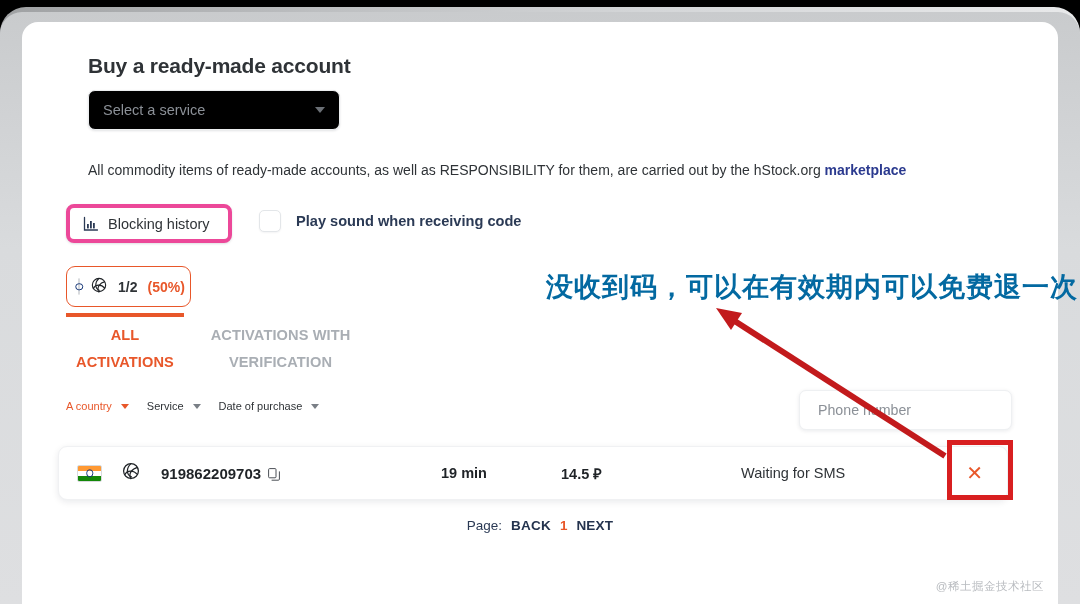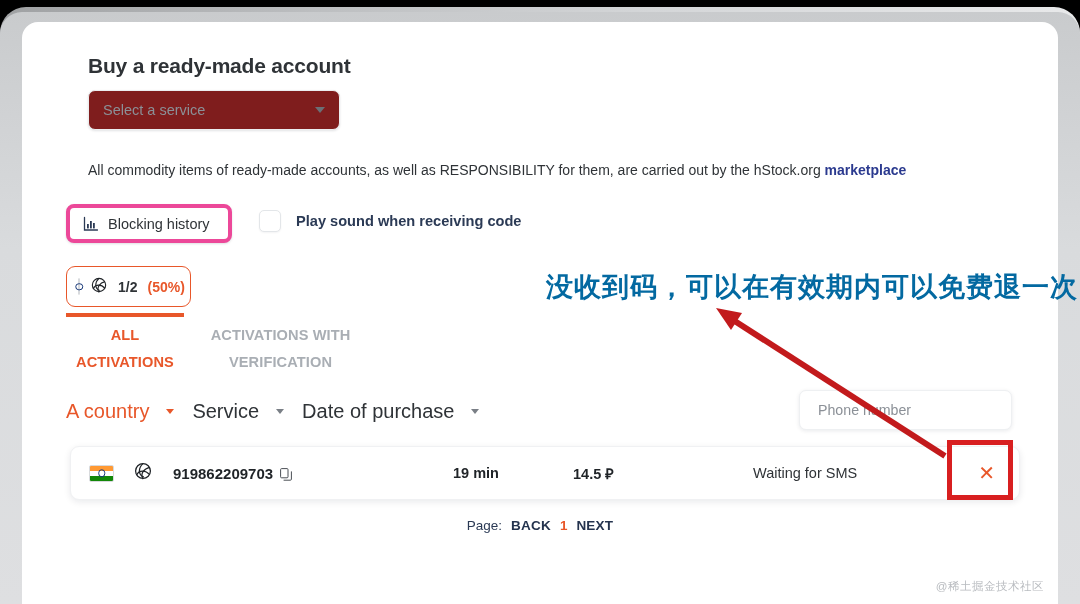--- a/index.html
+++ b/index.html
@@ -44,21 +44,21 @@
   .page-title {
     position: absolute; left: 66px; top: 32px;
     font-size: 21px; font-weight: 700; color: #2f3337;
     letter-spacing: -0.2px;
   }
 
   
   .service-select {
     position: absolute; left: 66px; top: 68px;
     width: 252px; height: 40px;
-    background: #7f1d1d;
+    background: #000000;
     border: 1px solid #eceef0;
     border-radius: 7px;
     box-shadow: 0 1px 3px rgba(16,24,40,0.07), 0 1px 2px rgba(16,24,40,0.05);
     display: flex; align-items: center; justify-content: space-between;
     padding: 0 14px;
   }
   .service-select .ph { font-size: 14.5px; color: #8b9097; }
   .caret-down {
     width: 0; height: 0;
     border-left: 5px solid transparent;
@@ -139,21 +139,21 @@
     line-height: 27px;
   }
   .act-tab.active { color: #e8572a; }
   .act-tab.idle { color: #a9aeb4; width: 175px; margin-left: 9px; }
 
   
   .filters {
     position: absolute; left: 44px; top: 378px;
     display: flex; align-items: center; gap: 18px;
   }
-  .filter { display: flex; align-items: center; gap: 17px; font-size: 20px; }
+  .filter { display: flex; align-items: center; gap: 9px; font-size: 11px; }
   .filter.country .f-lbl { color: #e8572a; }
   .filter .f-lbl { color: #2f3337; }
   .chev {
     width: 0; height: 0;
     border-left: 4.5px solid transparent;
     border-right: 4.5px solid transparent;
     border-top: 5.5px solid #7a7f86;
   }
   .filter.country .chev { border-top-color: #e8572a; }
 
@@ -164,21 +164,21 @@
     background: #fff;
     border: 1px solid #eef0f2;
     border-radius: 7px;
     box-shadow: 0 1px 4px rgba(16,24,40,0.09);
     display: flex; align-items: center; padding: 0 18px;
   }
   .phone-input .ph { font-size: 14.2px; color: #8b9097; }
 
   
   .act-row {
-    position: absolute; left: 48px; top: 424px;
+    position: absolute; left: 36px; top: 424px;
     width: 950px; height: 54px;
     background: #fff;
     border: 1px solid #f0f1f3;
     border-radius: 9px;
     box-shadow: 0 2px 7px rgba(16,24,40,0.09);
     display: flex; align-items: center;
   }
   .cell { display: flex; align-items: center; }
   .c-flag { width: 62px; padding-left: 18px; }
   .c-logo { width: 40px; }

